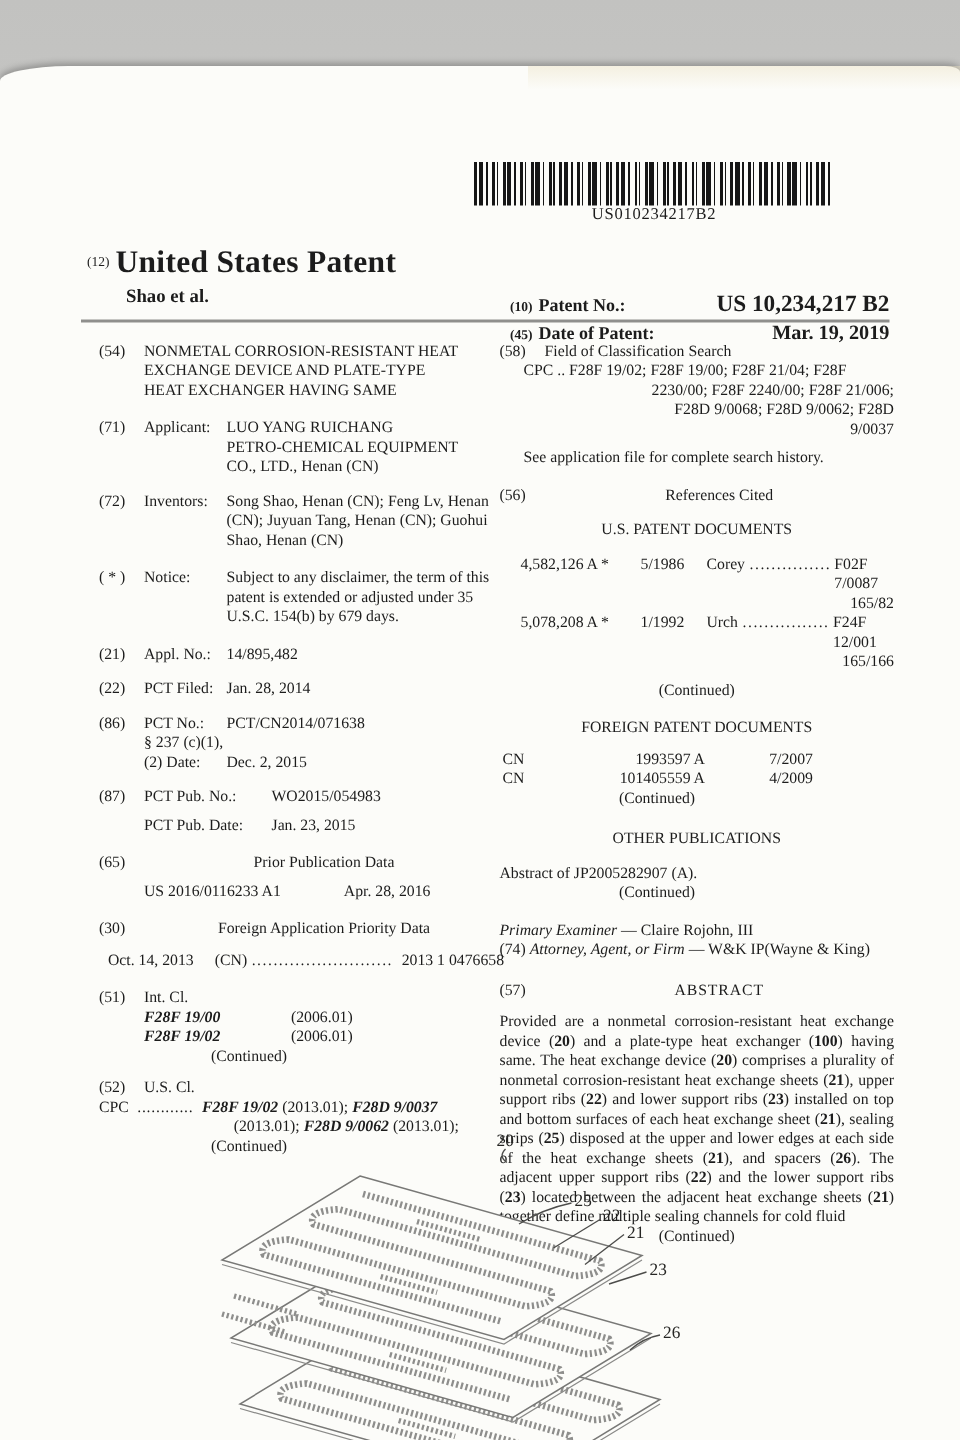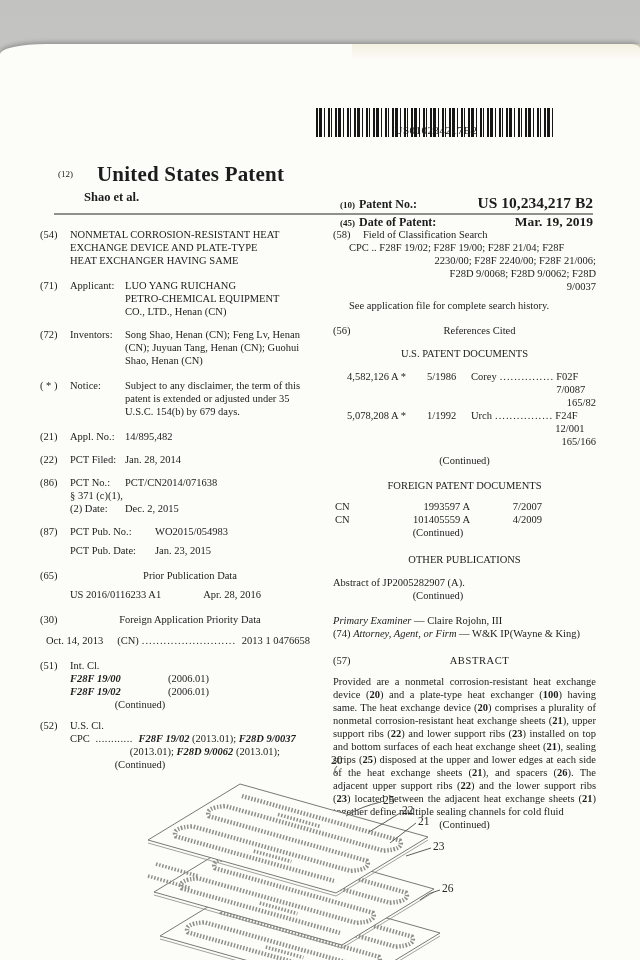--- a/index.html
+++ b/index.html
@@ -20,35 +20,35 @@
   .page::before { 
     content:""; position:absolute; top:0; left:55%; right:0; height:16px;
     background:linear-gradient(180deg, rgba(235,225,195,.45), rgba(235,225,195,0));
     pointer-events:none;
   }
 
   
   .barcode { position:absolute; left:316px; top:64px; width:240px; height:29px;
     background:repeating-linear-gradient(90deg,#161616 0 2px,#fcfcf9 2px 3px,#161616 3px 6px,#fcfcf9 6px 8px,#161616 8px 9px,#fcfcf9 9px 12px,#161616 12px 14px,#fcfcf9 14px 15px,#161616 15px 16px,#fcfcf9 16px 19px);
   }
-  .barcode-text { position:absolute; left:316px; top:80px; width:240px; text-align:center; font-size:11px; letter-spacing:.5px; }
+  .barcode-text { position:absolute; left:316px; top:93px; width:240px; text-align:center; font-size:11px; letter-spacing:.5px; }
   .hnum { font-size:9px; vertical-align:4px; }
   .h-left { position:absolute; left:58px; top:118px; }
-  .h-title { font-size:21px; font-weight:bold; letter-spacing:.2px;margin-left:20px; }
+  .h-title { font-size:21px; font-weight:bold; letter-spacing:.2px; }
   .h-sub { font-size:12.5px; font-weight:bold; margin:3px 0 0 26px; }
   .h-right { position:absolute; left:340px; top:124px; width:253px; font-weight:bold;margin-top:26px; }
   .h-row { display:flex; align-items:baseline; }
   .h-row .lbl { font-size:12px; margin-left:4px; }
   .h-row .val { margin-left:auto; font-size:15.5px;text-align:right; }
   .h-row .val2 { margin-left:auto; font-size:13.5px; }
   .h-rule { position:absolute; left:54px; top:169px; width:539px; height:2px; background:#8f8f8d; }
 
   
   .col { position:absolute; font-size:10.5px; line-height:13px; }
-  .col-l { left:40px; top:184px; width:270px; }
+  .col-l { left:66px; top:184px; width:270px; }
   .col-r { left:333px; top:184px; width:263px; }
   .row { display:flex; align-items:baseline; }
   .n { flex:0 0 30px; }
   .lab { flex:0 0 55px; }
   .lab86 { flex:0 0 85px; }
   .val { flex:1; }
   .b { font-weight:normal; }
   .i { font-style:italic; }
   .ib { font-style:italic; font-weight:bold; }
   .pre { white-space:pre-line; }
@@ -149,21 +149,21 @@
       <span class="lab">PCT Filed:</span>
       <span class="val b">Jan. 28, 2014</span>
     </div>
 
     <div class="row mt10">
       <span class="n">(86)</span>
       <span class="lab">PCT No.:</span>
       <span class="val b">PCT/CN2014/071638</span>
     </div>
     <div class="row" style="margin-left:30px;">
-      <span>§ 371 (c)(1),</span>
+      <span>§ 237 (c)(1),</span>
     </div>
     <div class="row" style="margin-left:30px;">
       <span class="lab">(2) Date:</span>
       <span class="val b">Dec. 2, 2015</span>
     </div>
 
     <div class="row mt10">
       <span class="n">(87)</span>
       <span class="lab86">PCT Pub. No.:</span>
       <span class="val b">WO2015/054983</span>
@@ -204,21 +204,21 @@
     <div class="icl-row">
       <span class="icl-cls ib">F28F 19/02</span>
       <span>(2006.01)</span>
     </div>
     <div class="ctr" style="width:200px;">(Continued)</div>
 
     <div class="row mt8">
       <span class="n">(52)</span>
       <span class="val b">U.S. Cl.</span>
     </div>
-    <div style="margin-left:30px;">
+    <div style="">
       <span>CPC</span>
       <span class="dots" style="letter-spacing:.5px;">............</span>
       <span class="ib">F28F 19/02</span><span> (2013.01); </span><span class="ib">F28D 9/0037</span>
     </div>
     <div class="rt" style="margin-left:30px; width:210px;">
       <span>(2013.01); </span><span class="ib">F28D 9/0062</span><span> (2013.01);</span>
     </div>
     <div class="ctr" style="width:200px;">(Continued)</div>
   </div>
 

